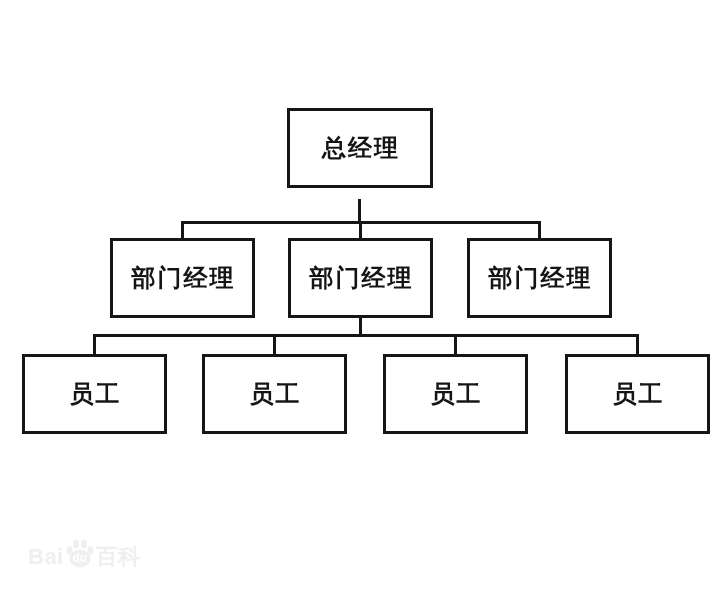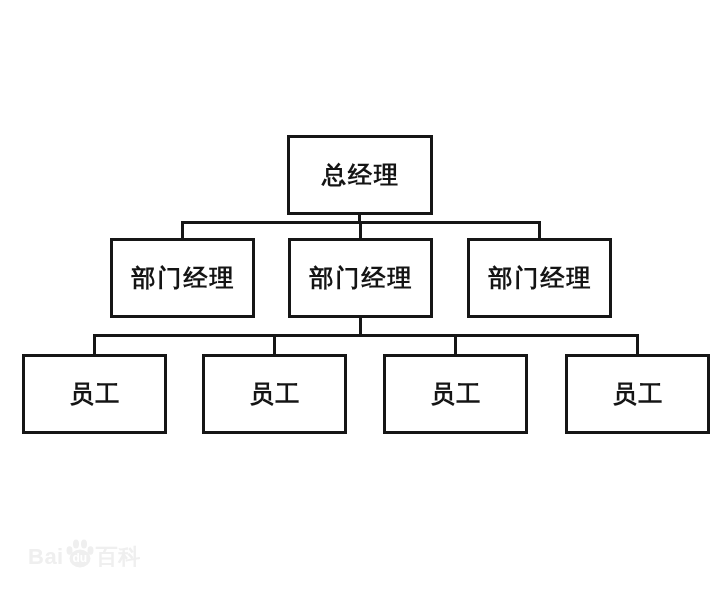--- a/index.html
+++ b/index.html
@@ -27,21 +27,21 @@
     display: flex;
     align-items: center;
     justify-content: center;
     font-weight: 700;
     font-size: 24px;
     letter-spacing: 2px;
     text-indent: 2px;
     color: #141414;
     white-space: nowrap;
   }
-  .node-root { left: 287px; top: 135px; width: 146px; height: 80px; }
+  .node-root { left: 287px; top: 108px; width: 146px; height: 80px; }
   .node-m0   { left: 110px; top: 238px; width: 145px; height: 80px; }
   .node-m1   { left: 288px; top: 238px; width: 145px; height: 80px; }
   .node-m2   { left: 467px; top: 238px; width: 145px; height: 80px; }
   .node-e0   { left:  22px; top: 354px; width: 145px; height: 80px; }
   .node-e1   { left: 202px; top: 354px; width: 145px; height: 80px; }
   .node-e2   { left: 383px; top: 354px; width: 145px; height: 80px; }
   .node-e3   { left: 565px; top: 354px; width: 145px; height: 80px; }
 
   .line {
     position: absolute;

